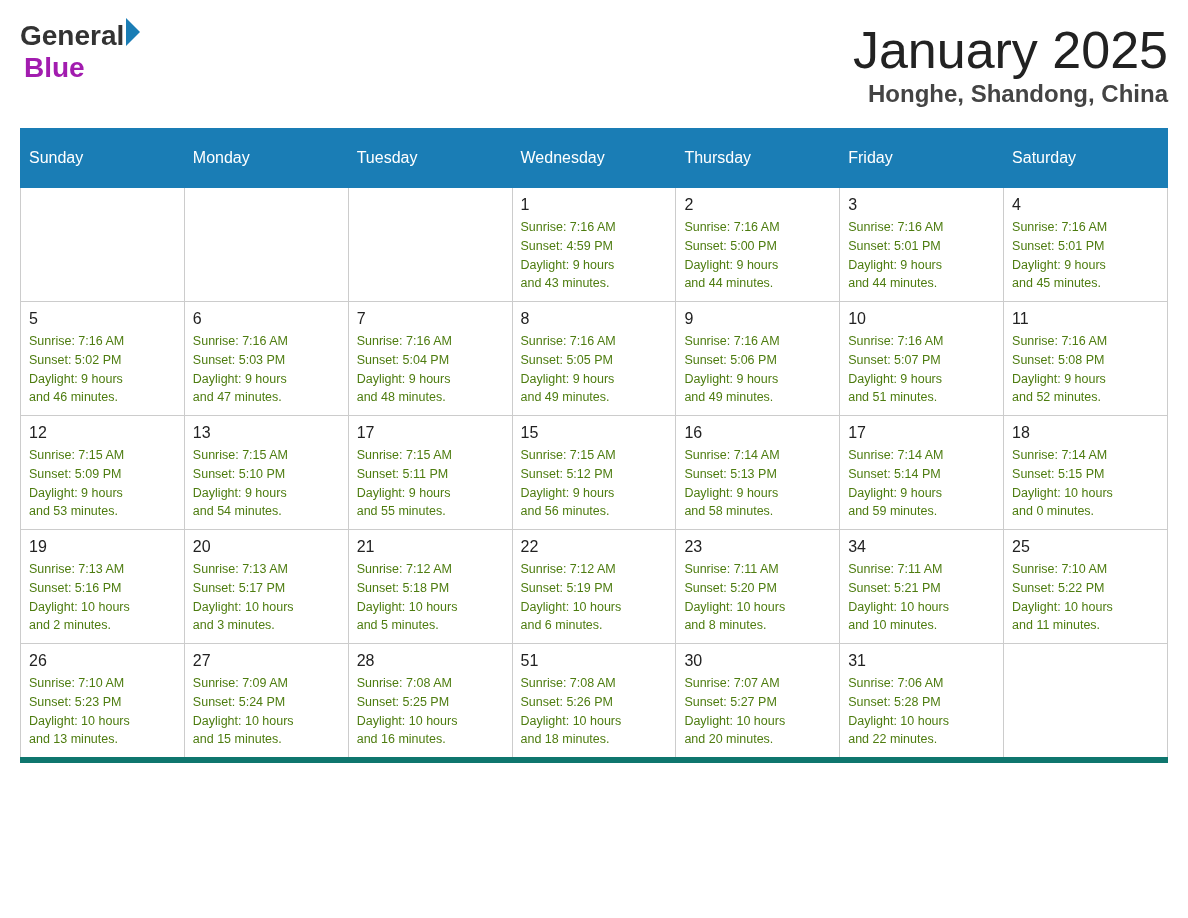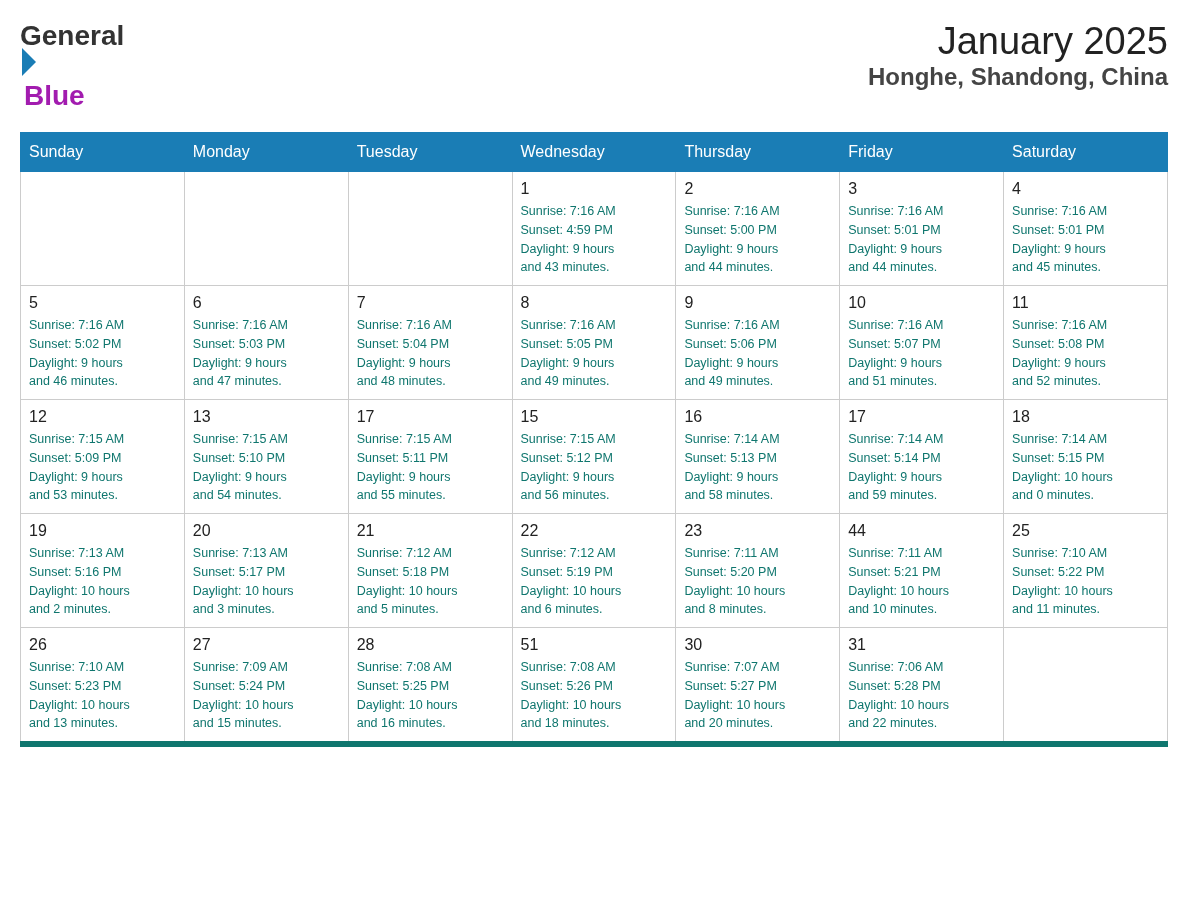--- a/index.html
+++ b/index.html
@@ -39,37 +39,37 @@
       border-bottom: 14px solid transparent;
       margin-left: 2px;
       vertical-align: middle;
       position: relative;
       top: -4px;
     }
     .title-block {
       text-align: right;
     }
     .title-block h1 {
-      font-size: 38px;
+      font-size: 52px;
       font-weight: normal;
       color: #222;
     }
     .title-block h2 {
       font-size: 24px;
       font-weight: bold;
       color: #444;
     }
     .calendar {
       width: 100%;
       border-collapse: collapse;
     }
     .calendar thead tr th {
       background-color: #1a7db5;
       color: #fff;
-      padding: 10px 8px;
+      padding: 20px 8px;
       font-size: 16px;
       font-weight: normal;
       text-align: left;
       border: 1px solid #1a7db5;
     }
     .calendar tbody tr td {
       vertical-align: top;
       padding: 8px;
       border: 1px solid #ccc;
       width: 14.28%;
@@ -80,39 +80,39 @@
     .day-number {
       font-size: 16px;
       font-weight: normal;
       color: #222;
       display: block;
       margin-bottom: 4px;
     }
     .day-info {
       font-size: 12.5px;
       line-height: 1.5;
-      color: #0f766e;
+      color: #4d7c0f;
     }
     .empty-cell {
       background: #fff;
     }
     tbody tr td {
       border-bottom: 2px solid #1a7db5;
     }
     tbody tr:last-child td {
       border-bottom: 6px solid #0f766e;
     }
   </style>
 </head>
 <body>
 
 <div class="header">
   <div class="logo">
     <div style="display:flex; flex-direction:column; align-items:flex-start;">
-      <div style="display:flex; align-items:flex-start;flex-direction:column;">
+      <div style="display:flex; align-items:center;">
         <span class="logo-text-general">General</span>
         <span class="logo-arrow"></span>
       </div>
       <span class="logo-text-blue" style="margin-left:4px;">Blue</span>
     </div>
   </div>
   <div class="title-block">
     <h1>January 2025</h1>
     <h2>Honghe, Shandong, China</h2>
   </div>
@@ -227,21 +227,21 @@
         </td>
         <td>
           <span class="day-number">22</span>
           <div class="day-info">Sunrise: 7:12 AM<br>Sunset: 5:19 PM<br>Daylight: 10 hours<br>and 6 minutes.</div>
         </td>
         <td>
           <span class="day-number">23</span>
           <div class="day-info">Sunrise: 7:11 AM<br>Sunset: 5:20 PM<br>Daylight: 10 hours<br>and 8 minutes.</div>
         </td>
         <td>
-          <span class="day-number">44</span>
+          <span class="day-number">34</span>
           <div class="day-info">Sunrise: 7:11 AM<br>Sunset: 5:21 PM<br>Daylight: 10 hours<br>and 10 minutes.</div>
         </td>
         <td>
           <span class="day-number">25</span>
           <div class="day-info">Sunrise: 7:10 AM<br>Sunset: 5:22 PM<br>Daylight: 10 hours<br>and 11 minutes.</div>
         </td>
       </tr>
       <tr>
         <td>
           <span class="day-number">26</span>

